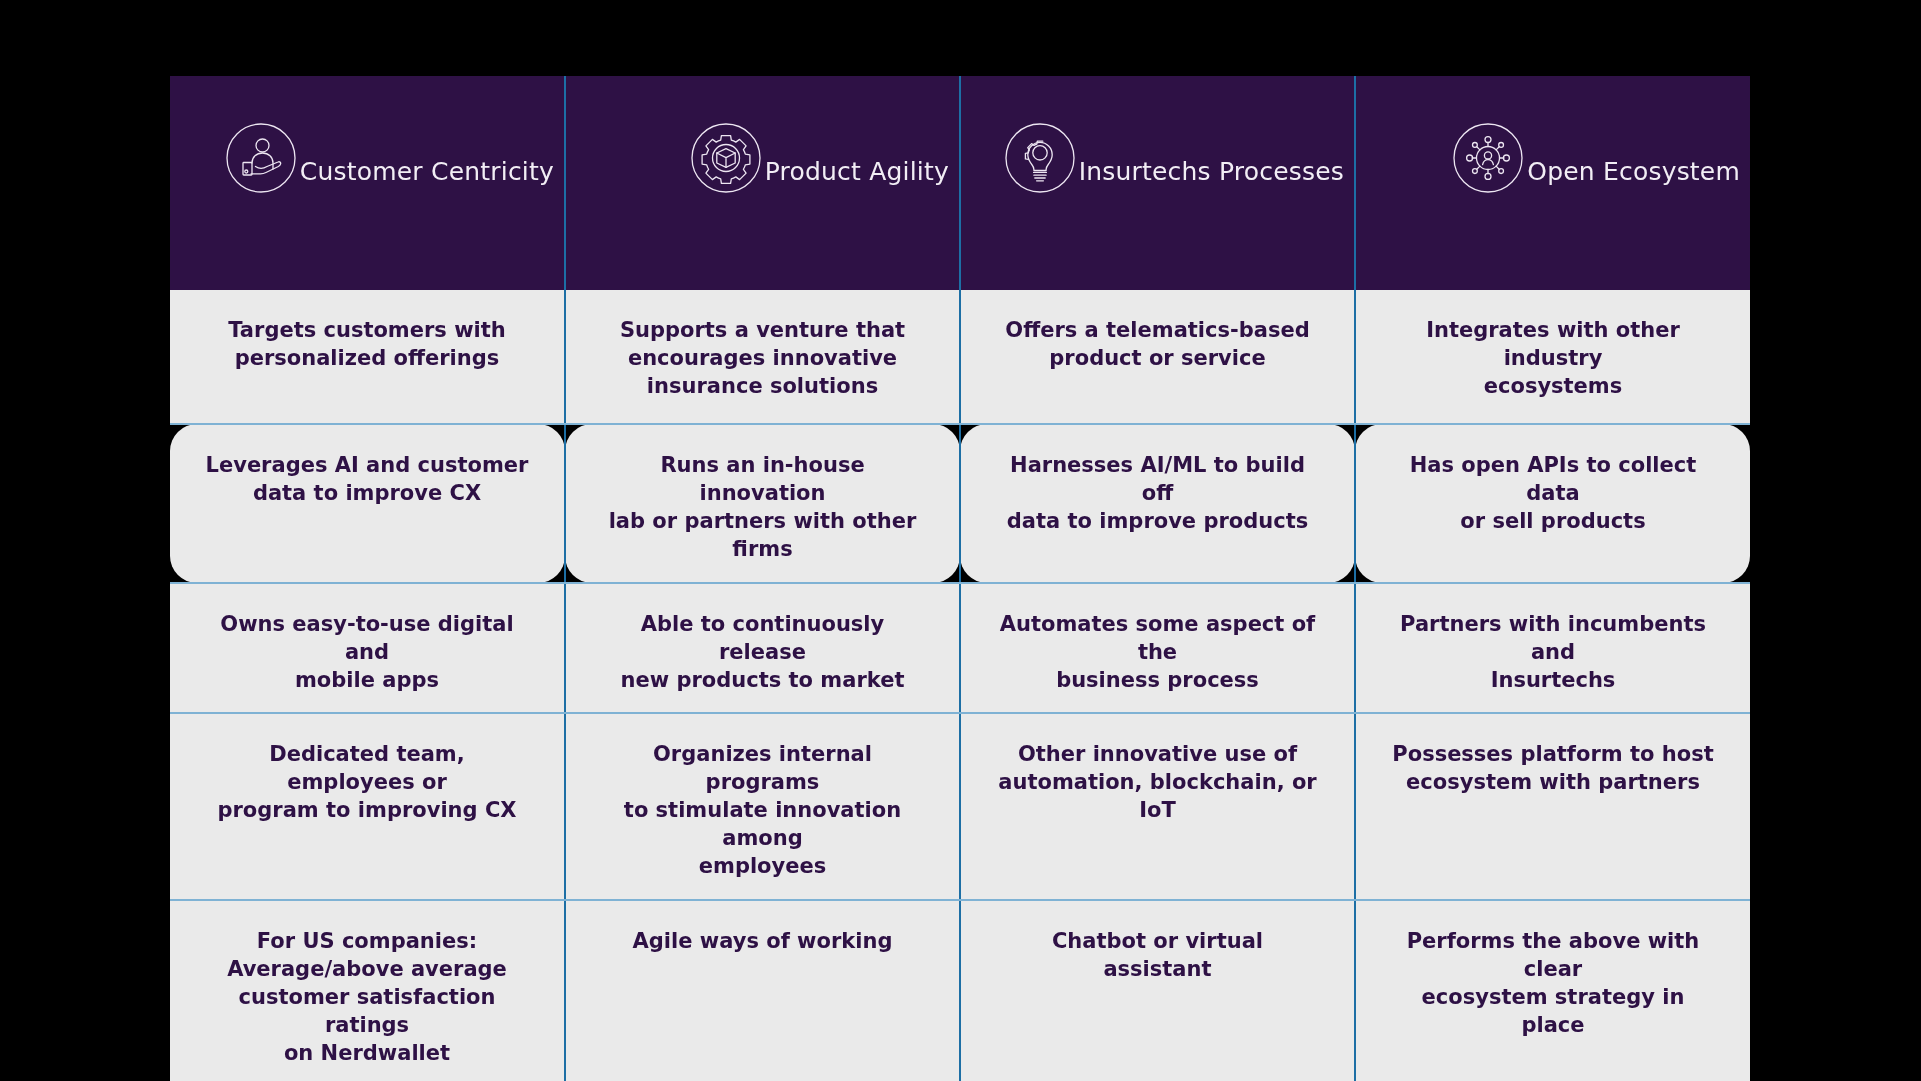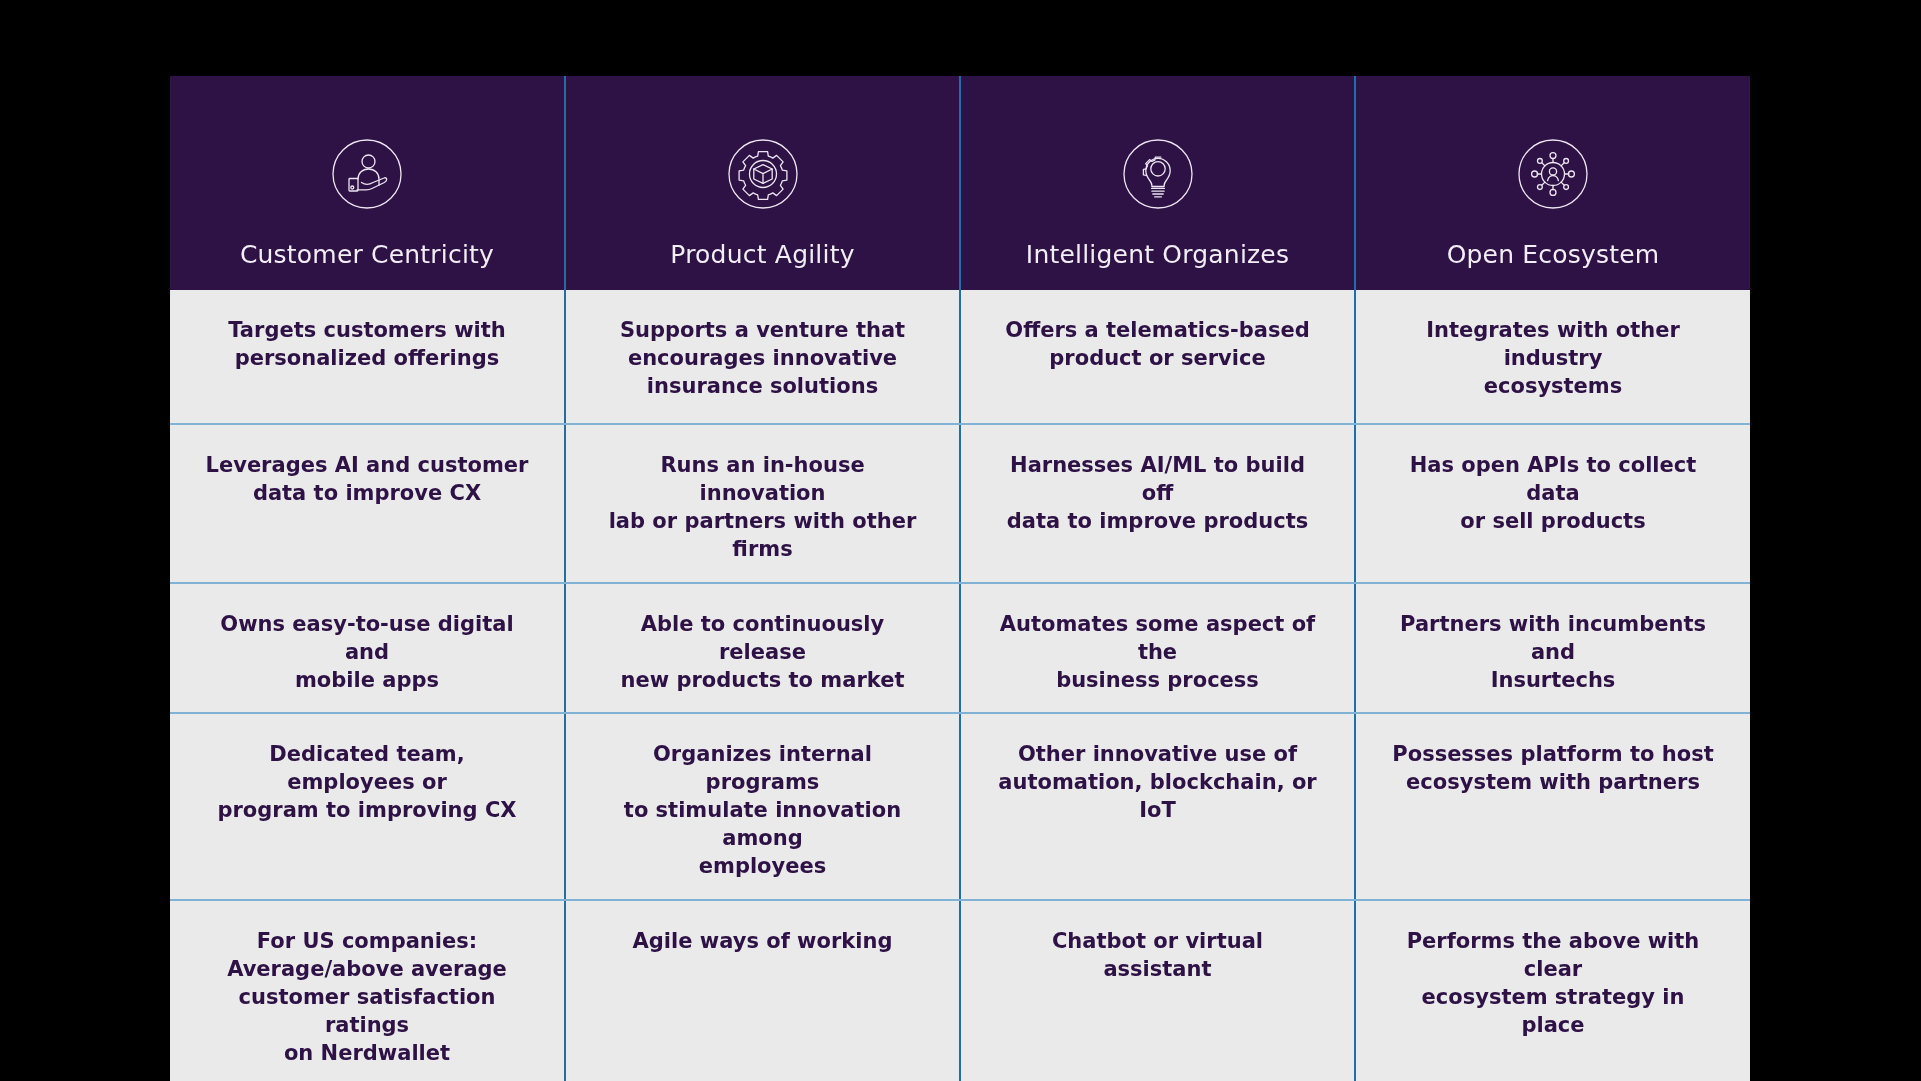--- a/index.html
+++ b/index.html
@@ -38,21 +38,21 @@
     vertical-align: bottom;
     padding: 0 10px 22px 10px;
     height: 192px;
     font-weight: 400;
     border-right: 2px solid #1D6FA5;
   }
   thead th:last-child { border-right: none; margin-top: 32px; }
 
   .hcell {
     display: flex;
-    flex-direction: column;
+    flex-direction: row;
     align-items: center;
     justify-content: flex-end;
     height: 100%;
   }
 
   .icon-circle {
     width: 78px;
     height: 78px;
     margin-bottom: 28px;
     display: block;
@@ -76,21 +76,21 @@
     font-size: 21px;
     line-height: 1.33;
     border-right: 2px solid #1D6FA5;
     border-bottom: 2px solid #7FB2D4;
     font-weight: bold;
   }
   tbody td:last-child { border-right: none; }
   tbody tr:last-child td { border-bottom: none; }
 
   tbody tr.r1 td { height: 88px; }
-  tbody tr.r2 td { height: 110px; }
+  tbody tr.r2 td { height: 110px; border-radius: 27px; }
   tbody tr.r3 td { height: 82px; margin-top: 16px; }
   tbody tr.r4 td { height: 110px; }
   tbody tr.r5 td { height: 140px; }
 
   .cell-text { display: block; white-space: pre-line; }
 </style>
 </head>
 <body>
 
 <div id="matrix-wrap">
@@ -140,21 +140,21 @@
           <div class="hcell">
             <span class="icon-circle">
               <svg width="78" height="78" viewBox="0 0 78 78" fill="none" stroke="#EDE6F2" stroke-width="1.3" stroke-linecap="round" stroke-linejoin="round">
                 <circle cx="39" cy="39" r="34"></circle>
                 <path d="M26.8 35.8c0-6.9 5.5-12.4 12.2-12.4s12.2 5.5 12.2 12.4c0 4.4-2.1 7.2-4 9.7-1.3 1.7-2.1 3.1-2.1 4.9v1.1H32.9v-1.1c0-1.8-.8-3.2-2.1-4.9-1.9-2.5-4-5.3-4-9.7z"></path>
                 <path d="M41.8 22.2h-5.5l-.5 3a11.7 11.7 0 0 0-2.8 1.2l-2.4-1.8-3.9 4 1.7 2.4a11.7 11.7 0 0 0-1.1 2.8l-2.9.5v5.6l2.9.5"></path>
                 <circle cx="39" cy="33.8" r="7.2"></circle>
                 <path d="M32.6 53.4h12.8M32.9 56.2h12.2M33.8 59h10.4M35.6 61.8h6.8"></path>
               </svg>
             </span>
-            <span class="col-title">Intelligent Organizes</span>
+            <span class="col-title">Insurtechs Processes</span>
           </div>
         </th>
 
         <th>
           <div class="hcell">
             <span class="icon-circle">
               <svg width="78" height="78" viewBox="0 0 78 78" fill="none" stroke="#EDE6F2" stroke-width="1.3" stroke-linecap="round" stroke-linejoin="round">
                 <circle cx="39" cy="39" r="34"></circle>
                 <circle cx="39" cy="39" r="11.5"></circle>
                 <circle cx="39" cy="36.4" r="3.6"></circle>

